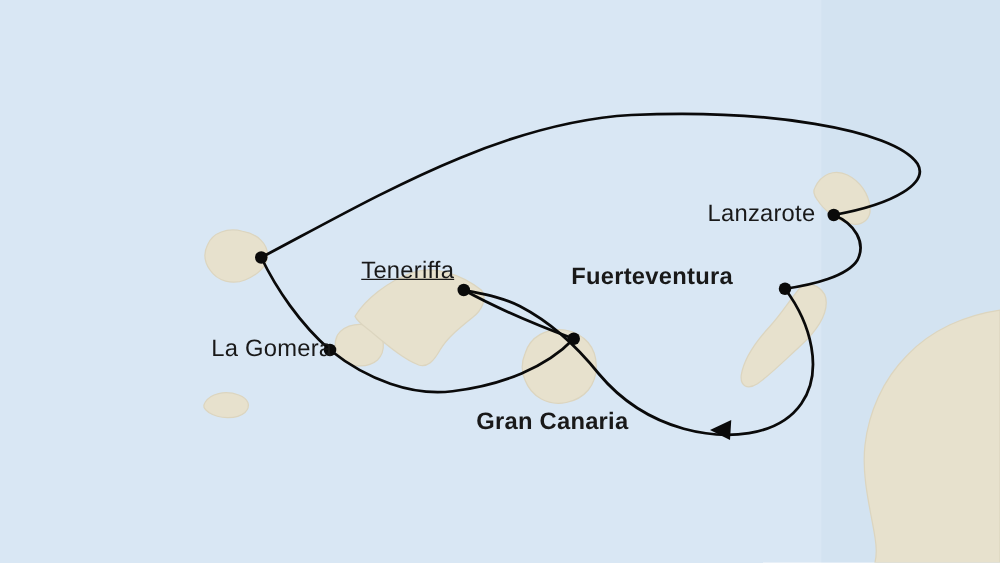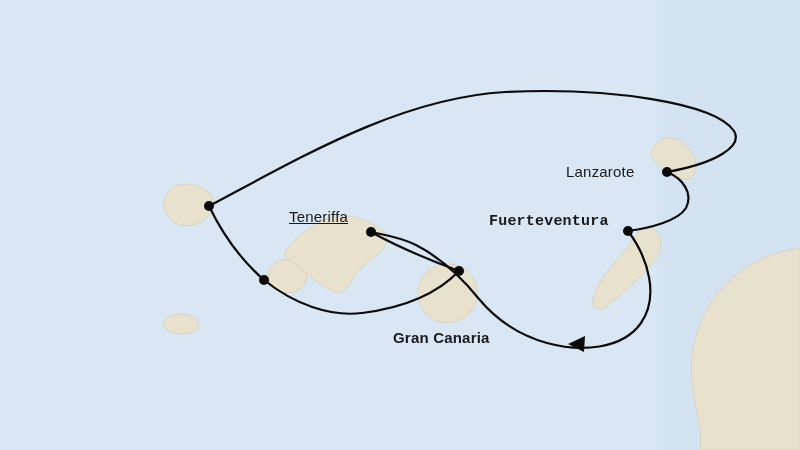--- a/index.html
+++ b/index.html
@@ -14,21 +14,21 @@
     font-family: "Liberation Sans", sans-serif;
   }
   .map-stage svg {
     position: absolute;
     left: 0;
     top: 0;
     display: block;
   }
   .port-label {
     position: absolute;
-    font-size: 15px;
+    font-size: 19px;
     line-height: 20px;
     color: #191919;
     white-space: nowrap;
     letter-spacing: 0.2px;
   }
   .port-label.bold {
     font-weight: 700;
   }
 </style>
 </head>
@@ -66,16 +66,17 @@
       <circle cx="371" cy="232" r="5"></circle>
       <circle cx="628" cy="231" r="5"></circle>
       <circle cx="667" cy="172" r="5"></circle>
       <circle cx="264" cy="280" r="5"></circle>
       <circle cx="459" cy="271" r="5"></circle>
       <polygon points="568,344 585,336 584,352"></polygon>
     </g>
   </svg>
 
   <div class="port-label" style="left:289px; top:207px;text-decoration:underline;">Teneriffa</div>
-  <div class="port-label bold" style="left:489px; top:212px;font-family:Liberation Mono, monospace;">Fuerteventura</div>
+  <div class="port-label bold" style="left:457px; top:212px;">Fuerteventura</div>
   <div class="port-label" style="left:566px; top:162px;">Lanzarote</div>
-  <div class="port-label bold" style="left:393px; top:328px;">Gran Canaria</div>
+  <div class="port-label" style="left:169px; top:270px;">La Gomera</div>
+  <div class="port-label bold" style="left:381px; top:328px;">Gran Canaria</div>
 </div>
 
 </body></html>

